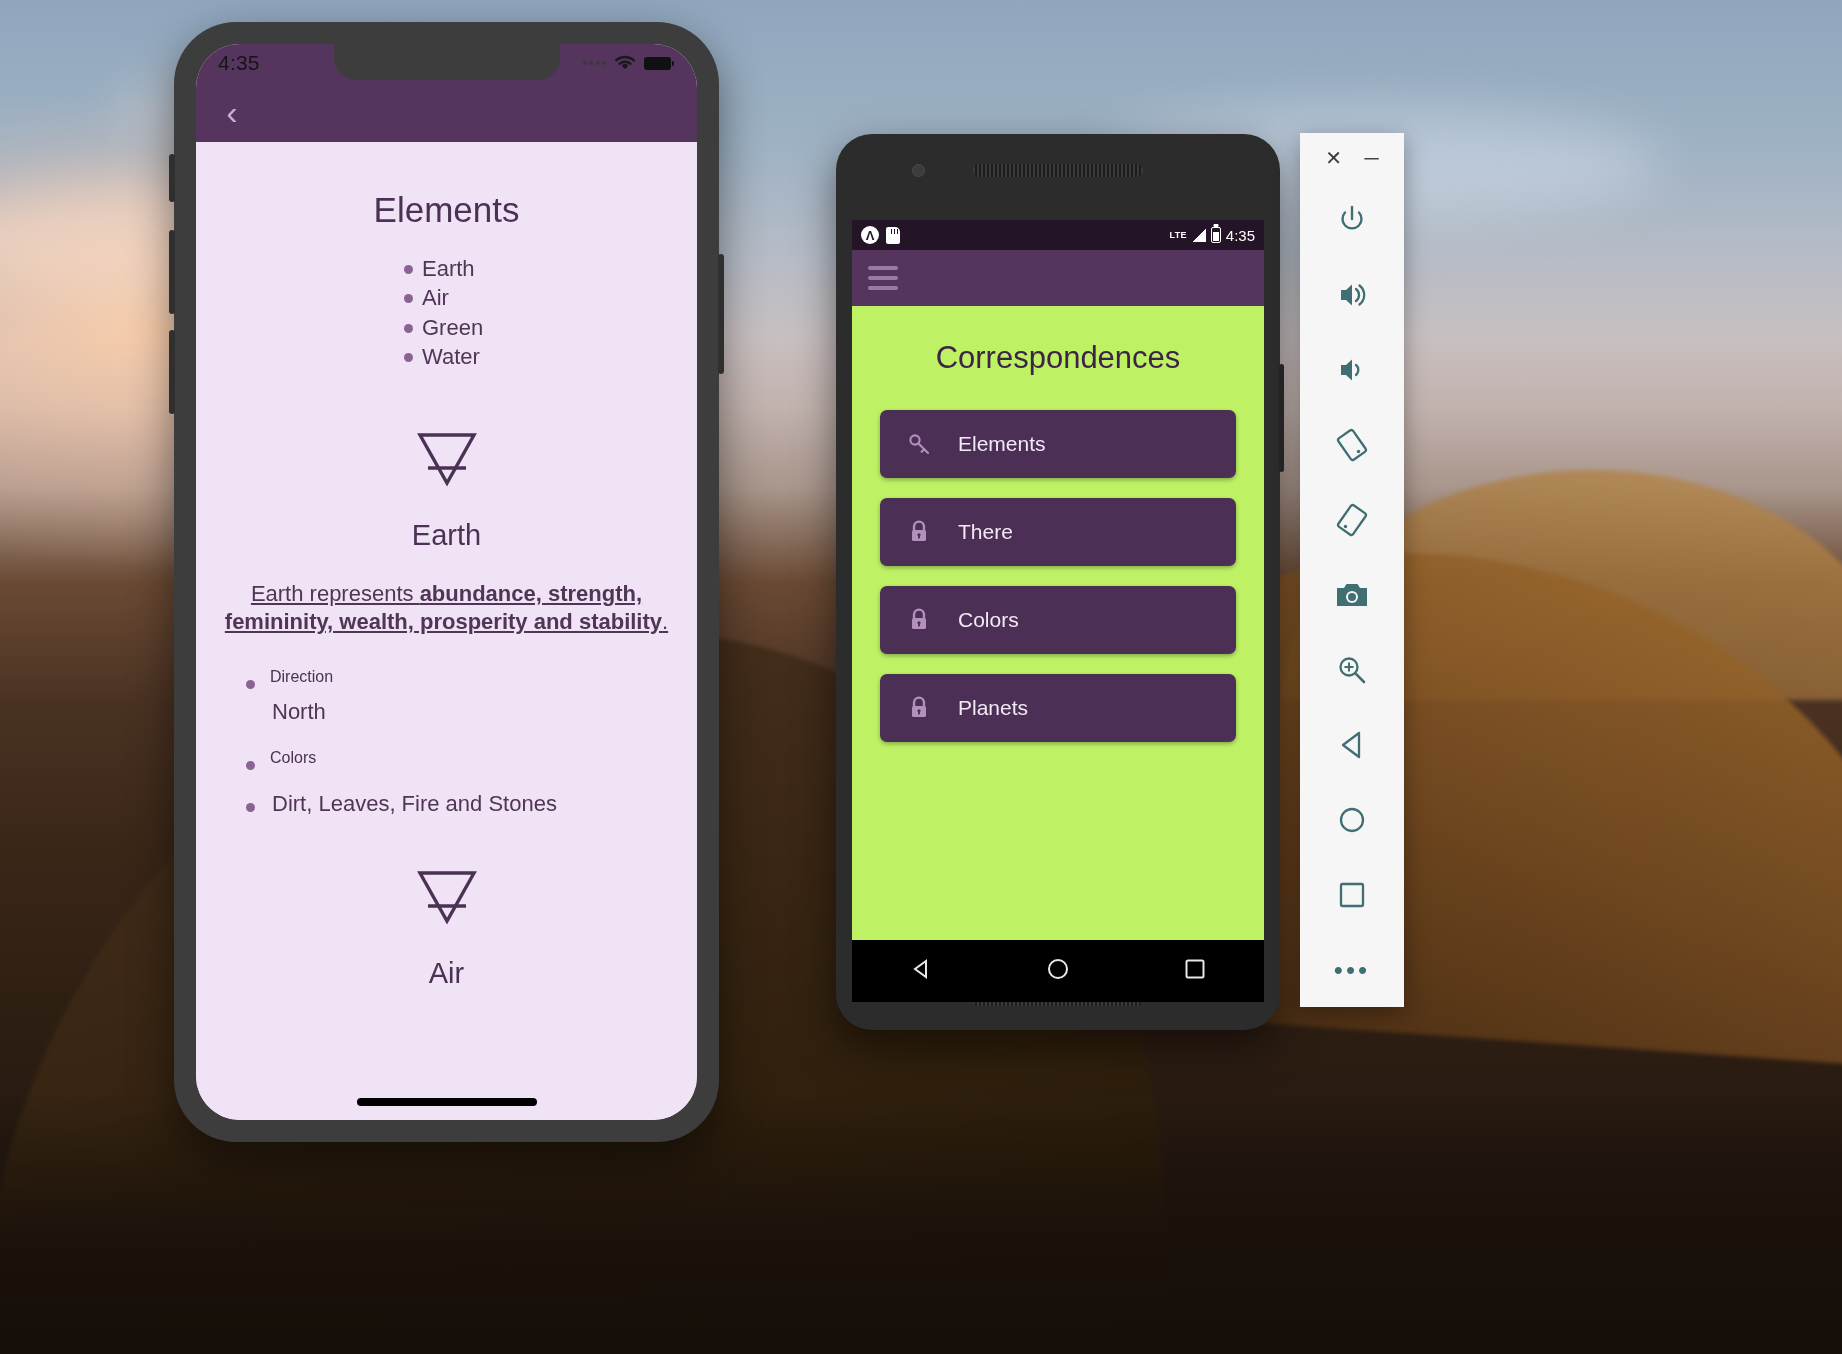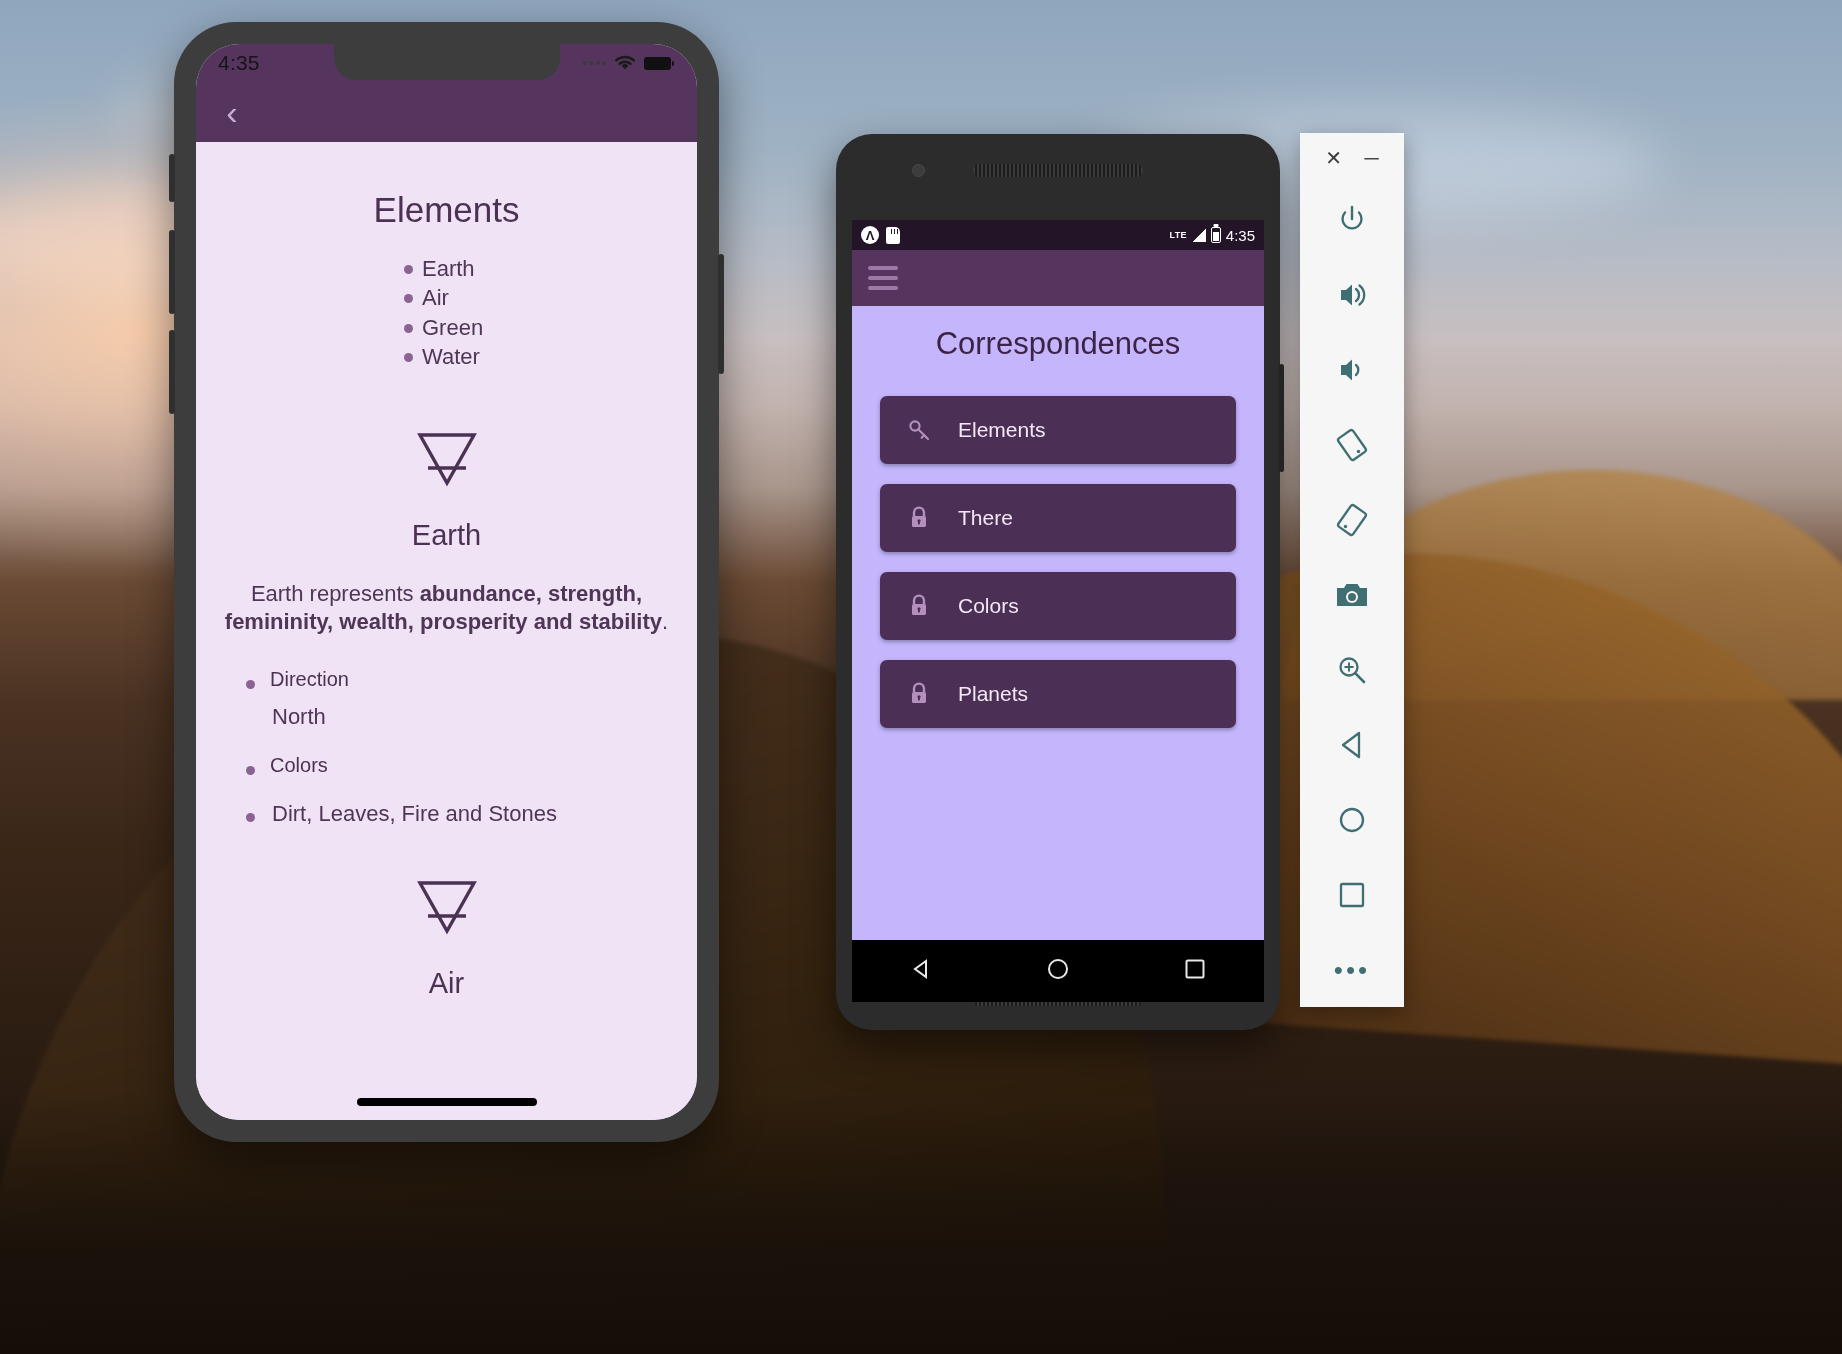--- a/index.html
+++ b/index.html
@@ -208,36 +208,37 @@
     font-size: 29px;
     color: #4b3154;
     margin-top: 26px;
   }
   .el-desc {
     text-align: center;
     font-size: 22px;
     line-height: 1.28;
     margin-top: 28px;
     color: #4f3657;
+    text-decoration: underline;
   }
   .el-desc b { font-weight: 700; }
   .attr-list {
     margin: 32px 0 0 0;
     list-style: none;
     font-size: 22px;
   }
   .attr-list > li { position: relative; padding-left: 48px; margin-bottom: 24px; }
   .attr-list > li::before {
     content: "";
     position: absolute;
     left: 24px; top: 12px;
     width: 9px; height: 9px; border-radius: 50%;
     background: #8a6393;
   }
-  .attr-key { font-size: 20px; color: #4b3154; }
+  .attr-key { font-size: 16px; color: #4b3154; }
   .attr-val { font-size: 22px; color: #4f3657; margin-top: 13px; padding-left: 2px; }
   .home-ind {
     position: absolute;
     left: 50%; transform: translateX(-50%);
     bottom: 14px;
     width: 180px; height: 8px;
     border-radius: 4px;
     background: #000;
     z-index: 8;
   }
@@ -344,22 +345,22 @@
     padding-left: 16px;
   }
   .hamburger { width: 30px; }
   .hamburger span {
     display: block; height: 4px; border-radius: 2px;
     background: #9c7aa6;
     margin-bottom: 6px;
   }
   .hamburger span:last-child { margin-bottom: 0; }
   #and-content {
-    padding: 20px 28px 0 28px;
-    background: #c4b5fd;
+    padding: 34px 28px 0 28px;
+    background: #bef264;
     height: 100%;
   }
   .and-title {
     text-align: center;
     font-size: 31px;
     color: #3c2447;
     font-weight: 400;
     margin-bottom: 34px;
   }
   .menu-btn {

